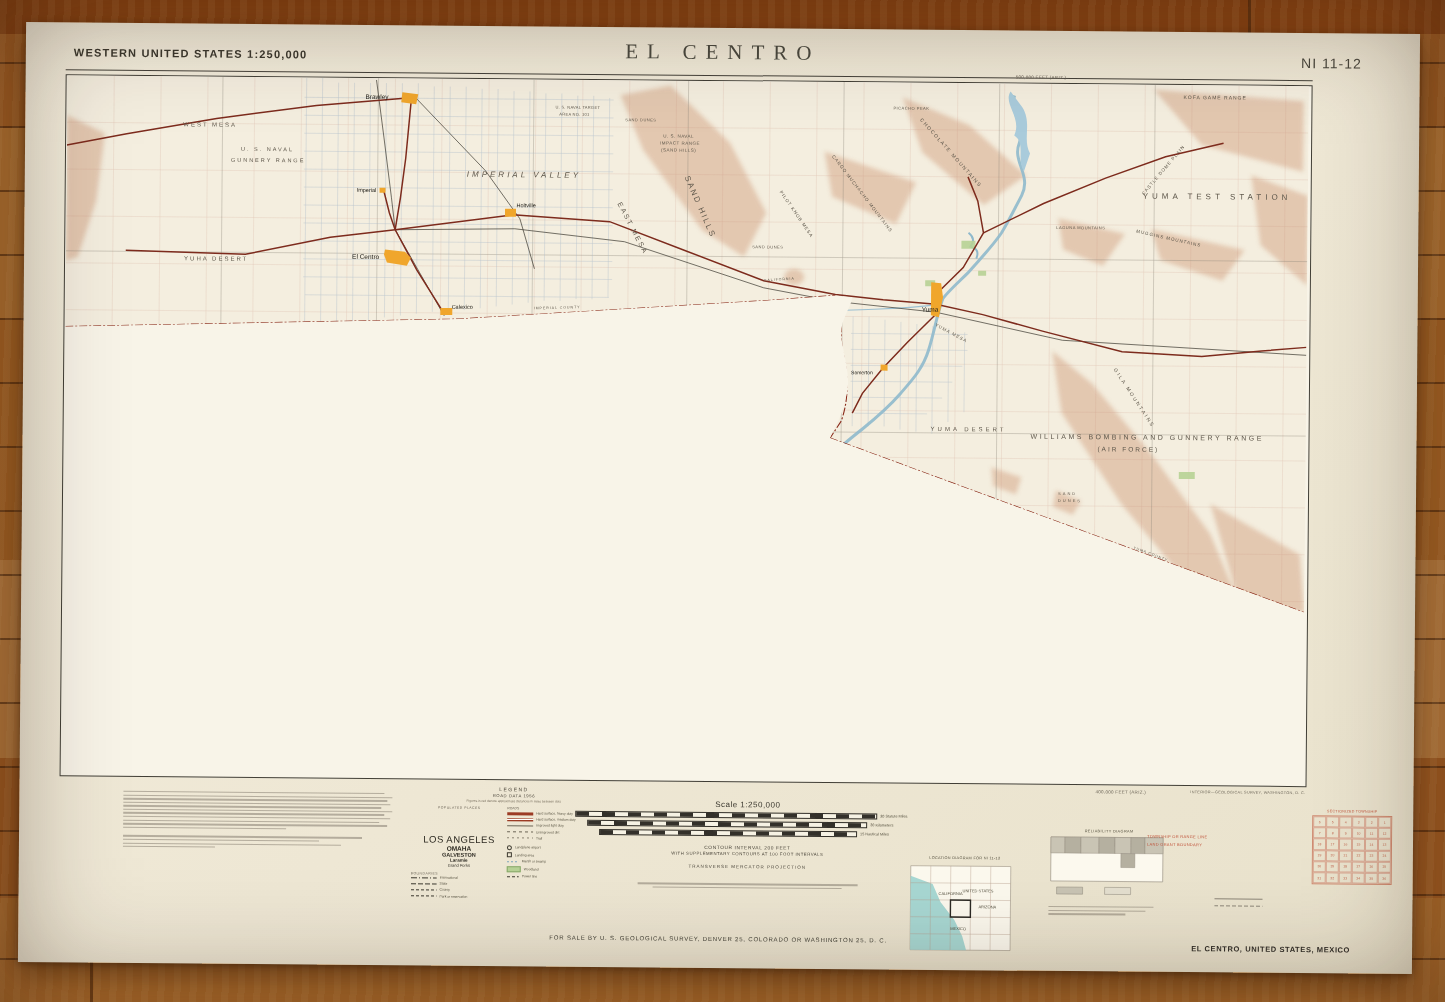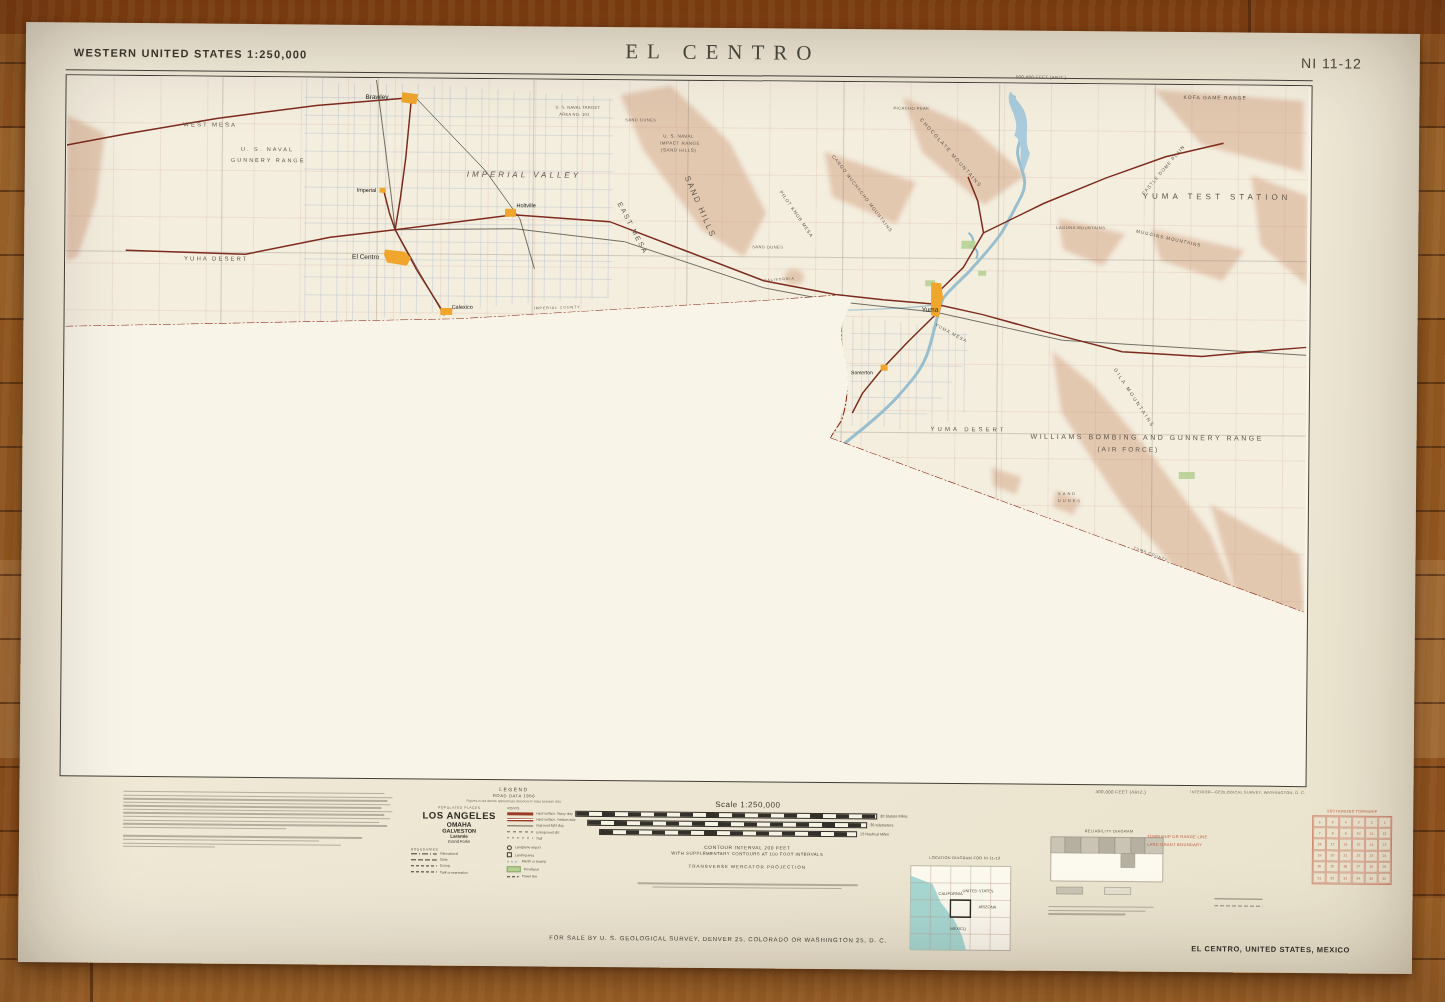--- a/index.html
+++ b/index.html
@@ -27,21 +27,21 @@
   .mc{position:absolute;font-size:6.5px;color:#23211b;white-space:nowrap;}
   .mn{position:absolute;font-size:4.5px;color:#6a6356;white-space:nowrap;letter-spacing:.3px;}
   .fpb .fp{height:1.4px;background:#8d8678;opacity:.6;margin-bottom:2.2px;}
   .leg{position:absolute;left:392px;top:760px;width:205px;color:#4c473c;}
   .leg .h{text-align:center;font-size:5px;letter-spacing:1.5px;}
   .leg .h2{text-align:center;font-size:4.2px;letter-spacing:.6px;margin-top:1px;}
   .leg .h3{text-align:center;font-size:3.2px;color:#7a7160;margin-top:1px;}
   .legcols{display:flex;margin-top:3px;}
   .pp{width:96px;text-align:center;color:#2c2921;}
   .pp .cap{font-size:3.4px;letter-spacing:.5px;color:#6a6356;}
-  .pp .c1{font-size:9.5px;font-weight:bold;letter-spacing:.5px;}
+  .pp .c1{font-size:9.5px;font-weight:normal;letter-spacing:.5px;margin-top:24px;}
   .pp .c2{font-size:6.5px;font-weight:bold;}
   .pp .c3{font-size:5.5px;font-weight:bold;}
   .pp .c4{font-size:4.6px;font-weight:bold;}
   .pp .c5{font-size:4px;}
   .rd{width:105px;}
   .rd .cap{font-size:3.4px;color:#6a6356;margin-bottom:1px;}
   .row{display:flex;align-items:center;margin-bottom:2.2px;}
   .row .lbl{font-size:3.3px;color:#55503f;white-space:nowrap;}
   .rsw{width:26px;min-width:26px;margin-right:3px;}
   .rs1{height:3px;background:#9c3b24;}

